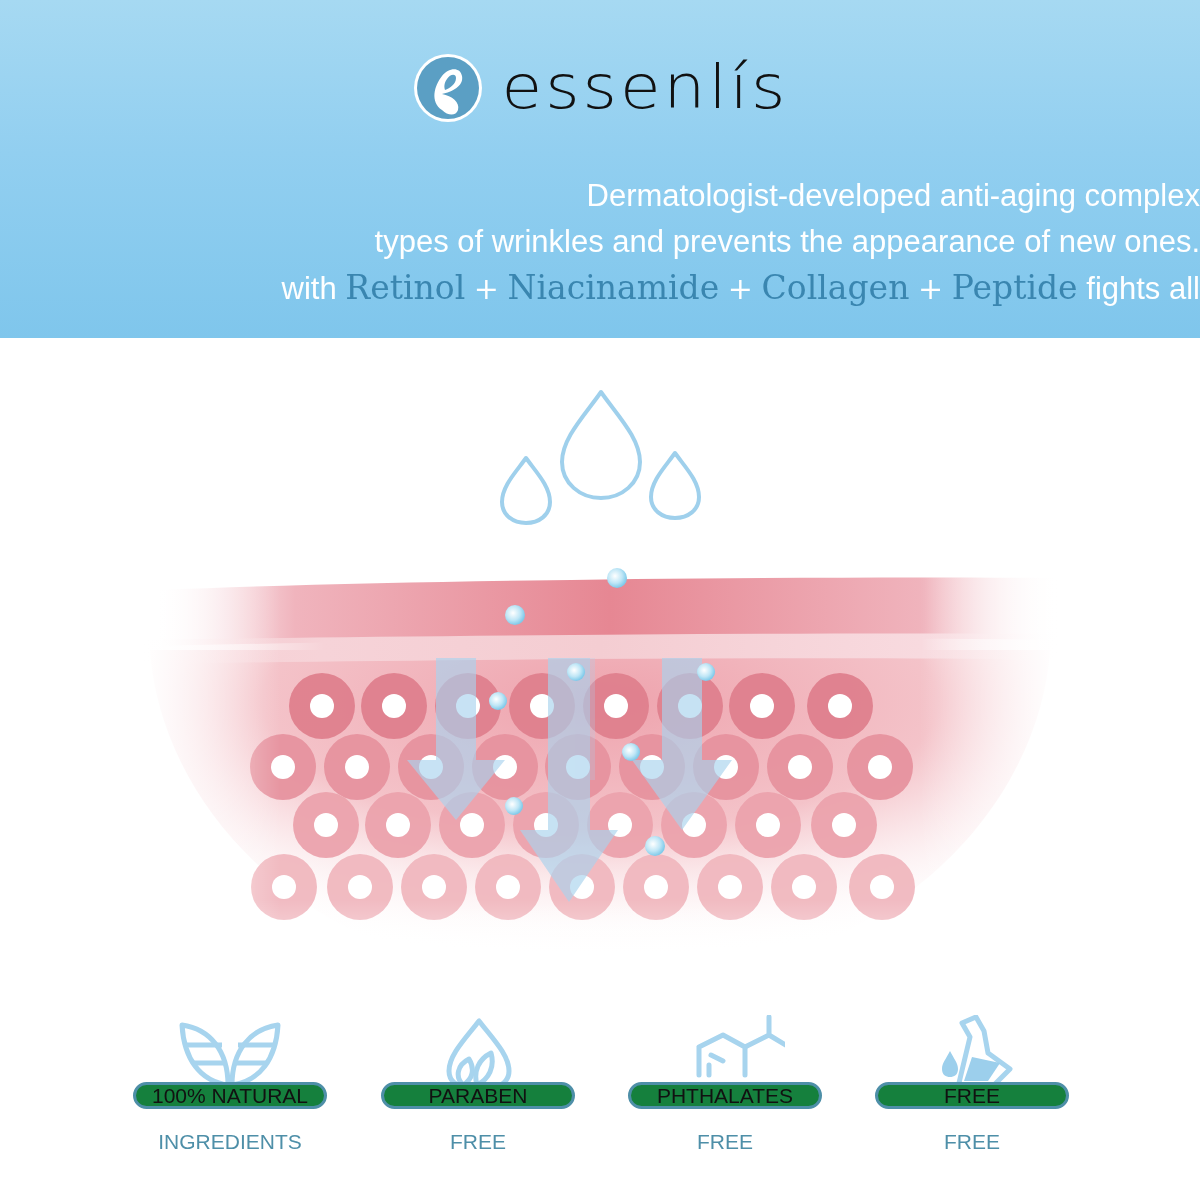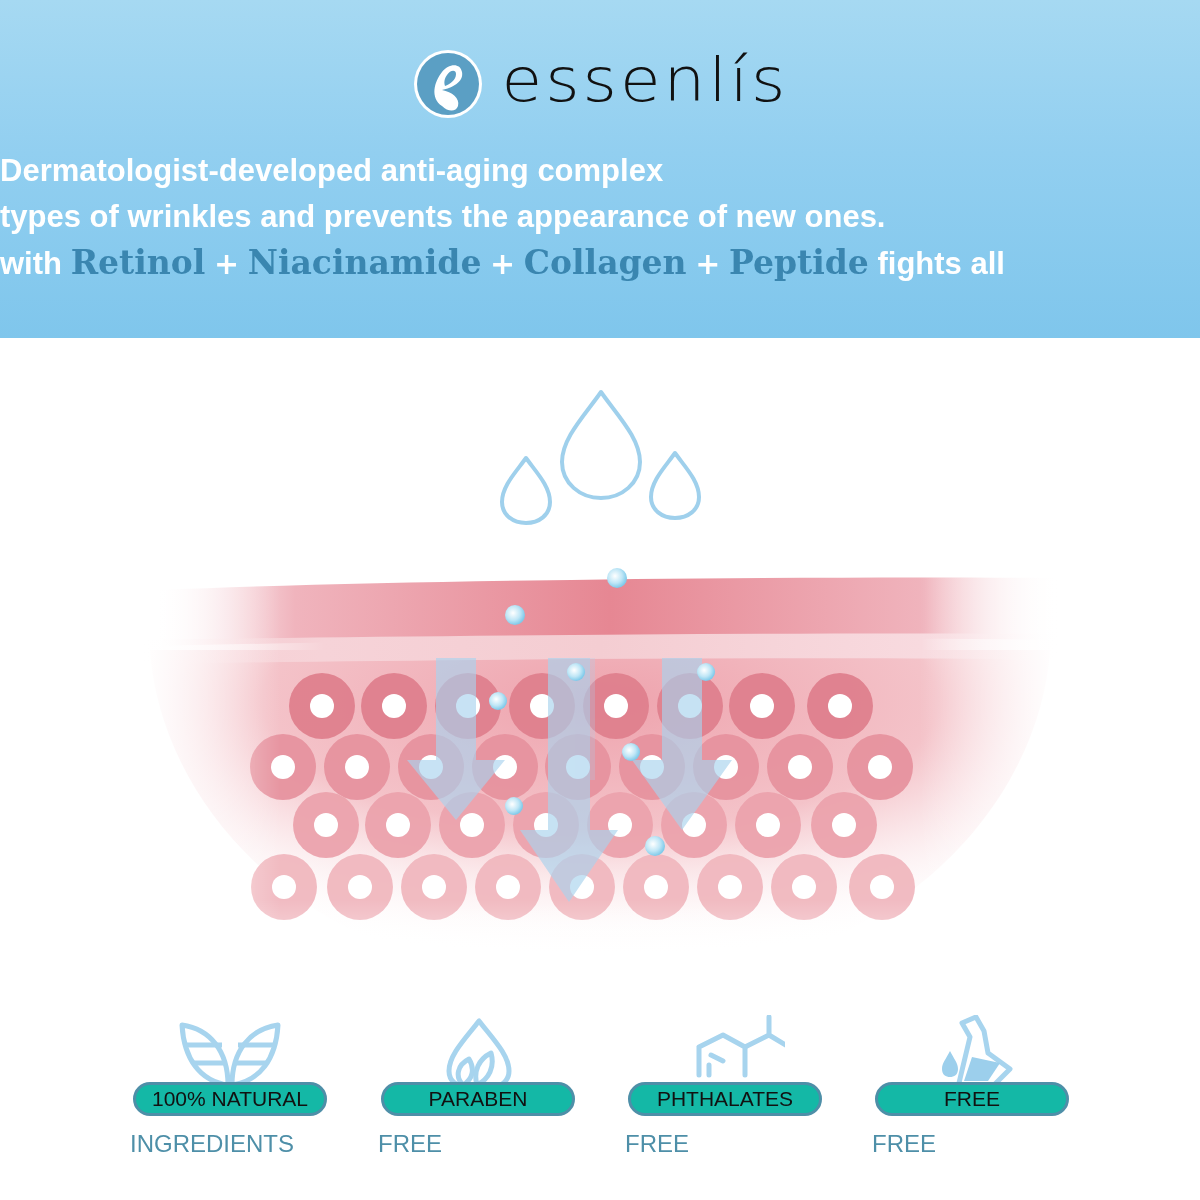--- a/index.html
+++ b/index.html
@@ -5,54 +5,54 @@
   * { box-sizing: border-box; margin: 0; padding: 0; }
   html, body { width: 1200px; height: 1200px; overflow: hidden; background: #ffffff; }
   body { position: relative; font-family: "Liberation Sans", sans-serif; }
 
   .header {
     position: absolute; left: 0; top: 0; width: 1200px; height: 338px;
     background: linear-gradient(180deg, #a6d9f2 0%, #92cff0 45%, #7fc6ec 100%);
   }
   .logo {
     position: absolute; left: 0; top: 48px; width: 1200px; height: 80px;
-    display: flex; justify-content: center; align-items: flex-start; gap: 18px;
+    display: flex; justify-content: center; align-items: center; gap: 18px;
   }
   .logo-mark { width: 72px; height: 72px; }
   .logo-text {
     font-family: "DejaVu Sans", sans-serif; font-size: 66px; color: #111111;
     letter-spacing: 3px; font-weight: 300; line-height: 1;
     transform: scaleY(0.92);
   }
   .tagline {
-    position: absolute; left: 0; top: 148px; width: 1200px;
-    text-align: left; color: #ffffff; font-size: 31px; line-height: 46px; font-weight: bold;
+    position: absolute; left: 0; top: 173px; width: 1200px;
+    text-align: right; color: #ffffff; font-size: 31px; line-height: 46px;
   }
   .tagline .ing {
     font-family: "DejaVu Serif", serif; color: #3a86b0; font-size: 33px;
   }
   .tagline .plus { color: #ffffff; font-family: "DejaVu Serif", serif; font-size: 30px; }
 
   .diagram { position: absolute; left: 0; top: 338px; width: 1200px; height: 680px; }
   .diagram svg { width: 1200px; height: 680px; display: block; }
 
   .badges {
     position: absolute; left: 0; top: 1010px; width: 1200px; height: 170px;
   }
   .badge { position: absolute; top: 0; width: 200px; height: 160px; }
   .badge .icon { position: absolute; left: 50%; top: 5px; transform: translateX(-50%); }
   .badge .pill {
-    position: absolute; left: 3px; top: 72px; width: 194px; height: 34px;
-    border: 3px solid #4e8fa8; border-radius: 20px; background: #14b8a6;
+    position: absolute; left: 3px; top: 72px; width: 194px; height: 27px;
+    border: 3px solid #4e8fa8; border-radius: 20px; background: #15803d;
     display: flex; align-items: center; justify-content: center;
     font-size: 21px; color: #111111;
   }
   .badge .sub {
-    position: absolute; left: 0; top: 120px; width: 200px; text-align: left;
-    font-size: 24px; color: #4e8fa8;
+    position: absolute; left: 0; top: 120px; width: 200px; text-align: center;
+    font-size: 21px; color: #4e8fa8;
   }
 </style>
 </head>
 <body>
 
 <div class="header">
   <div class="logo">
     <svg class="logo-mark" viewBox="0 0 72 72">
       <circle cx="36" cy="36" r="34" fill="#ffffff"></circle>
       <circle cx="36" cy="36" r="31" fill="#5b9fc4"></circle>

